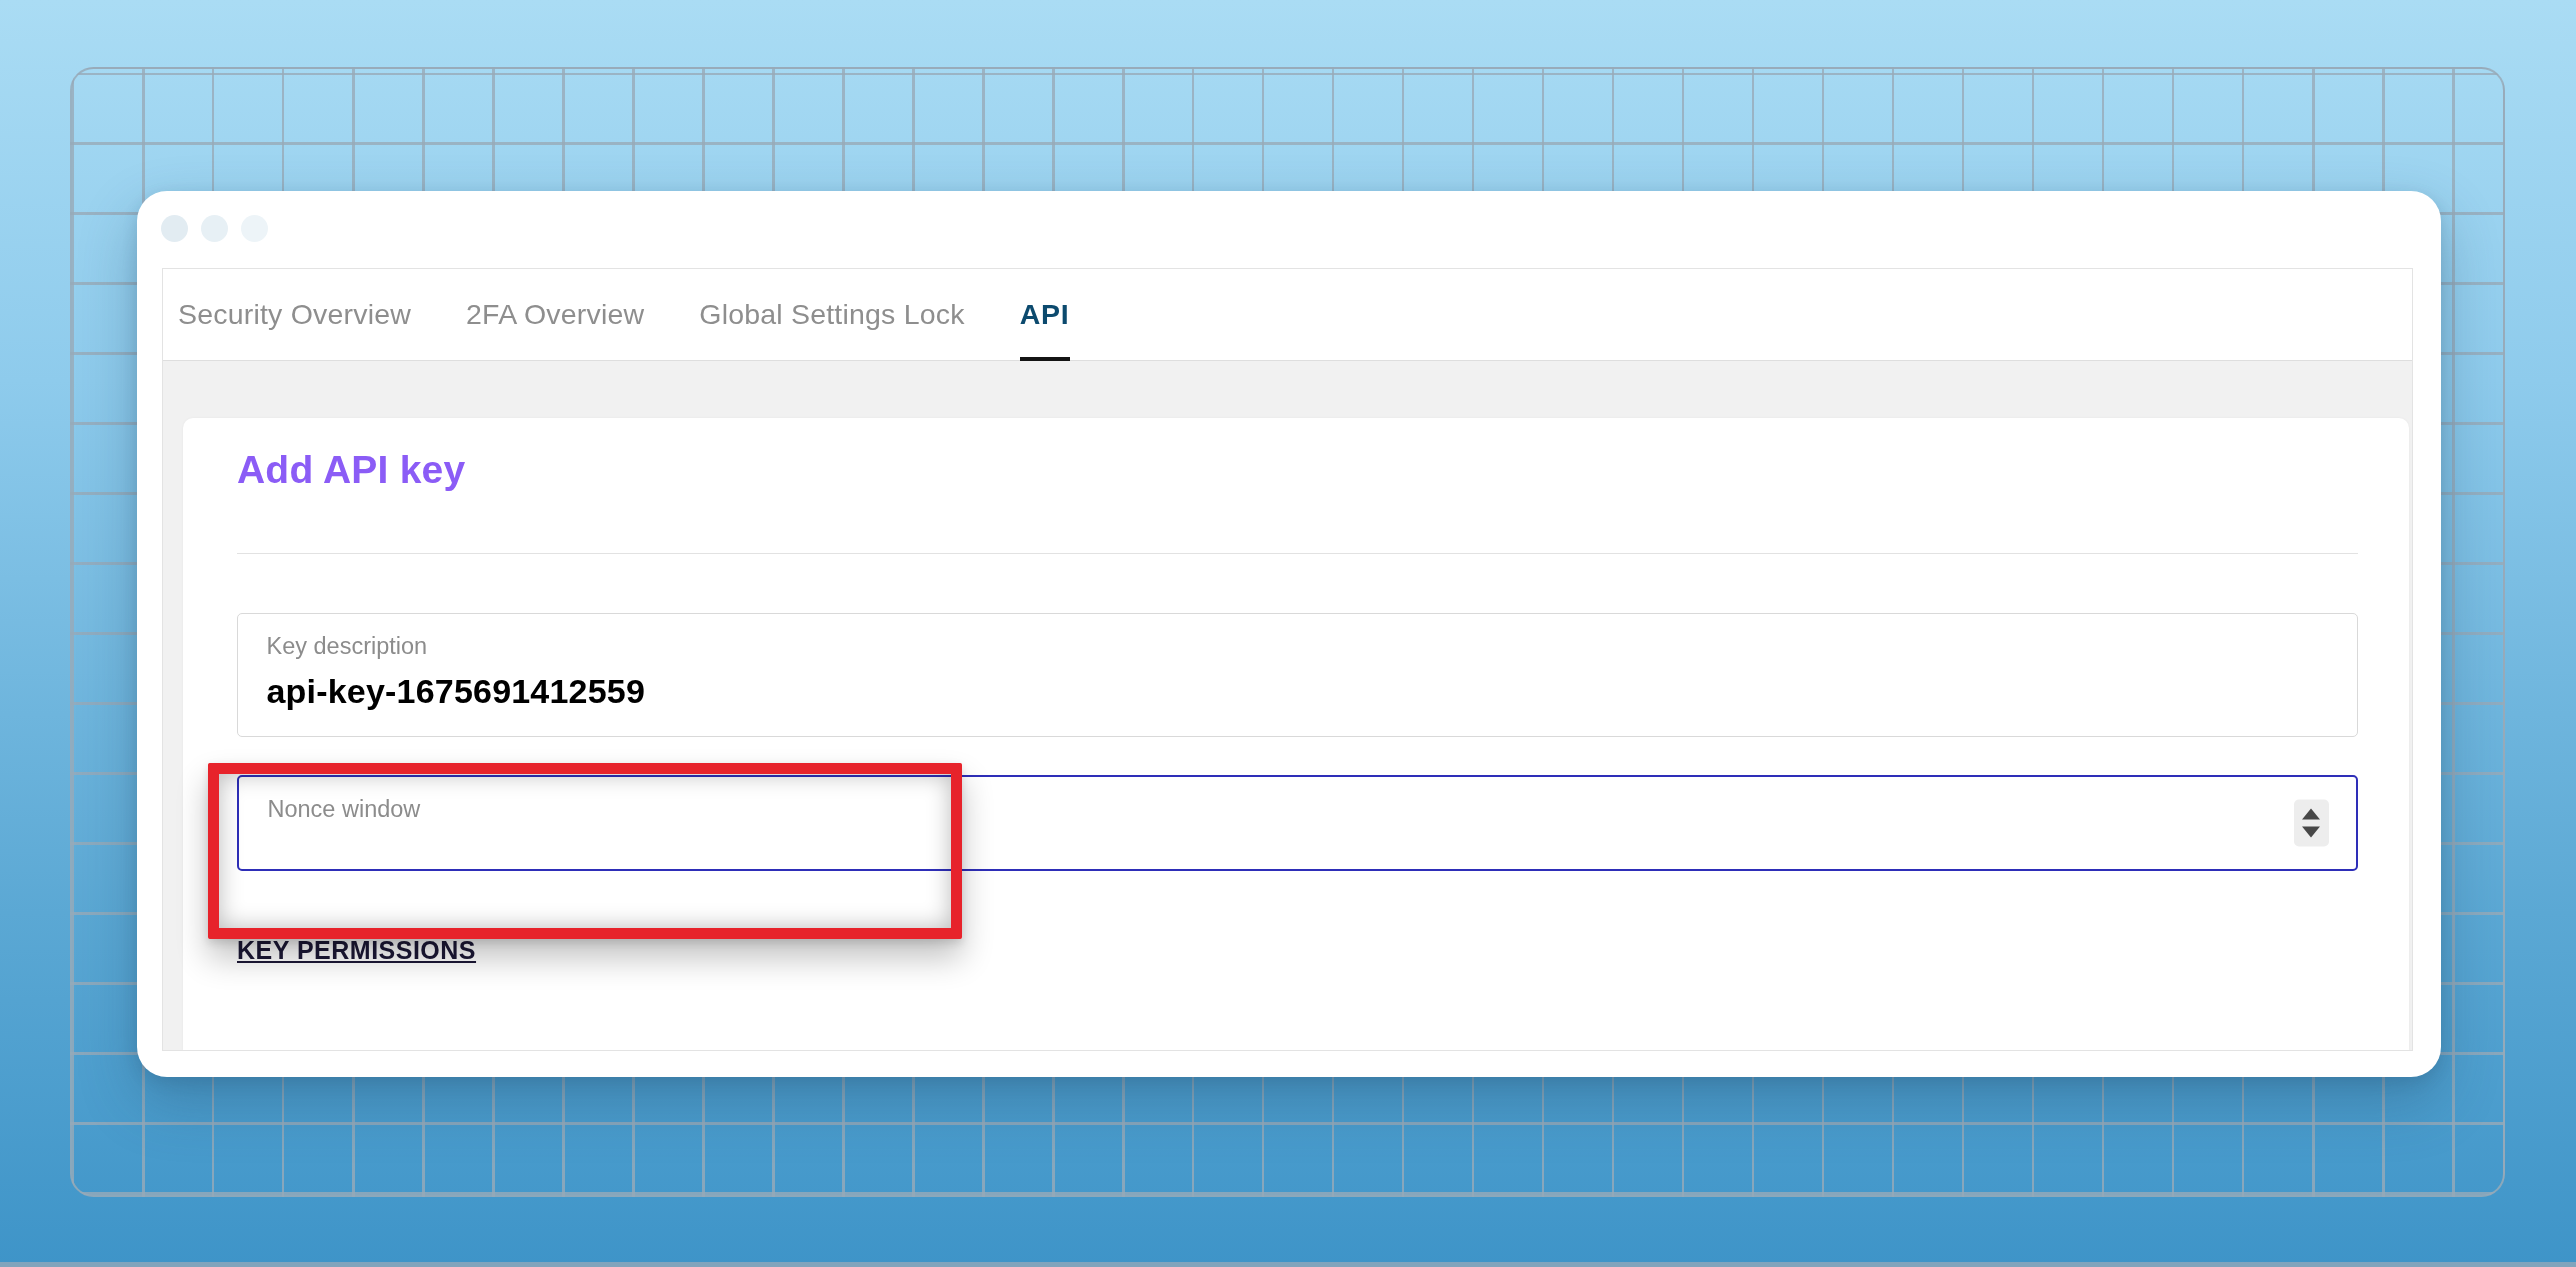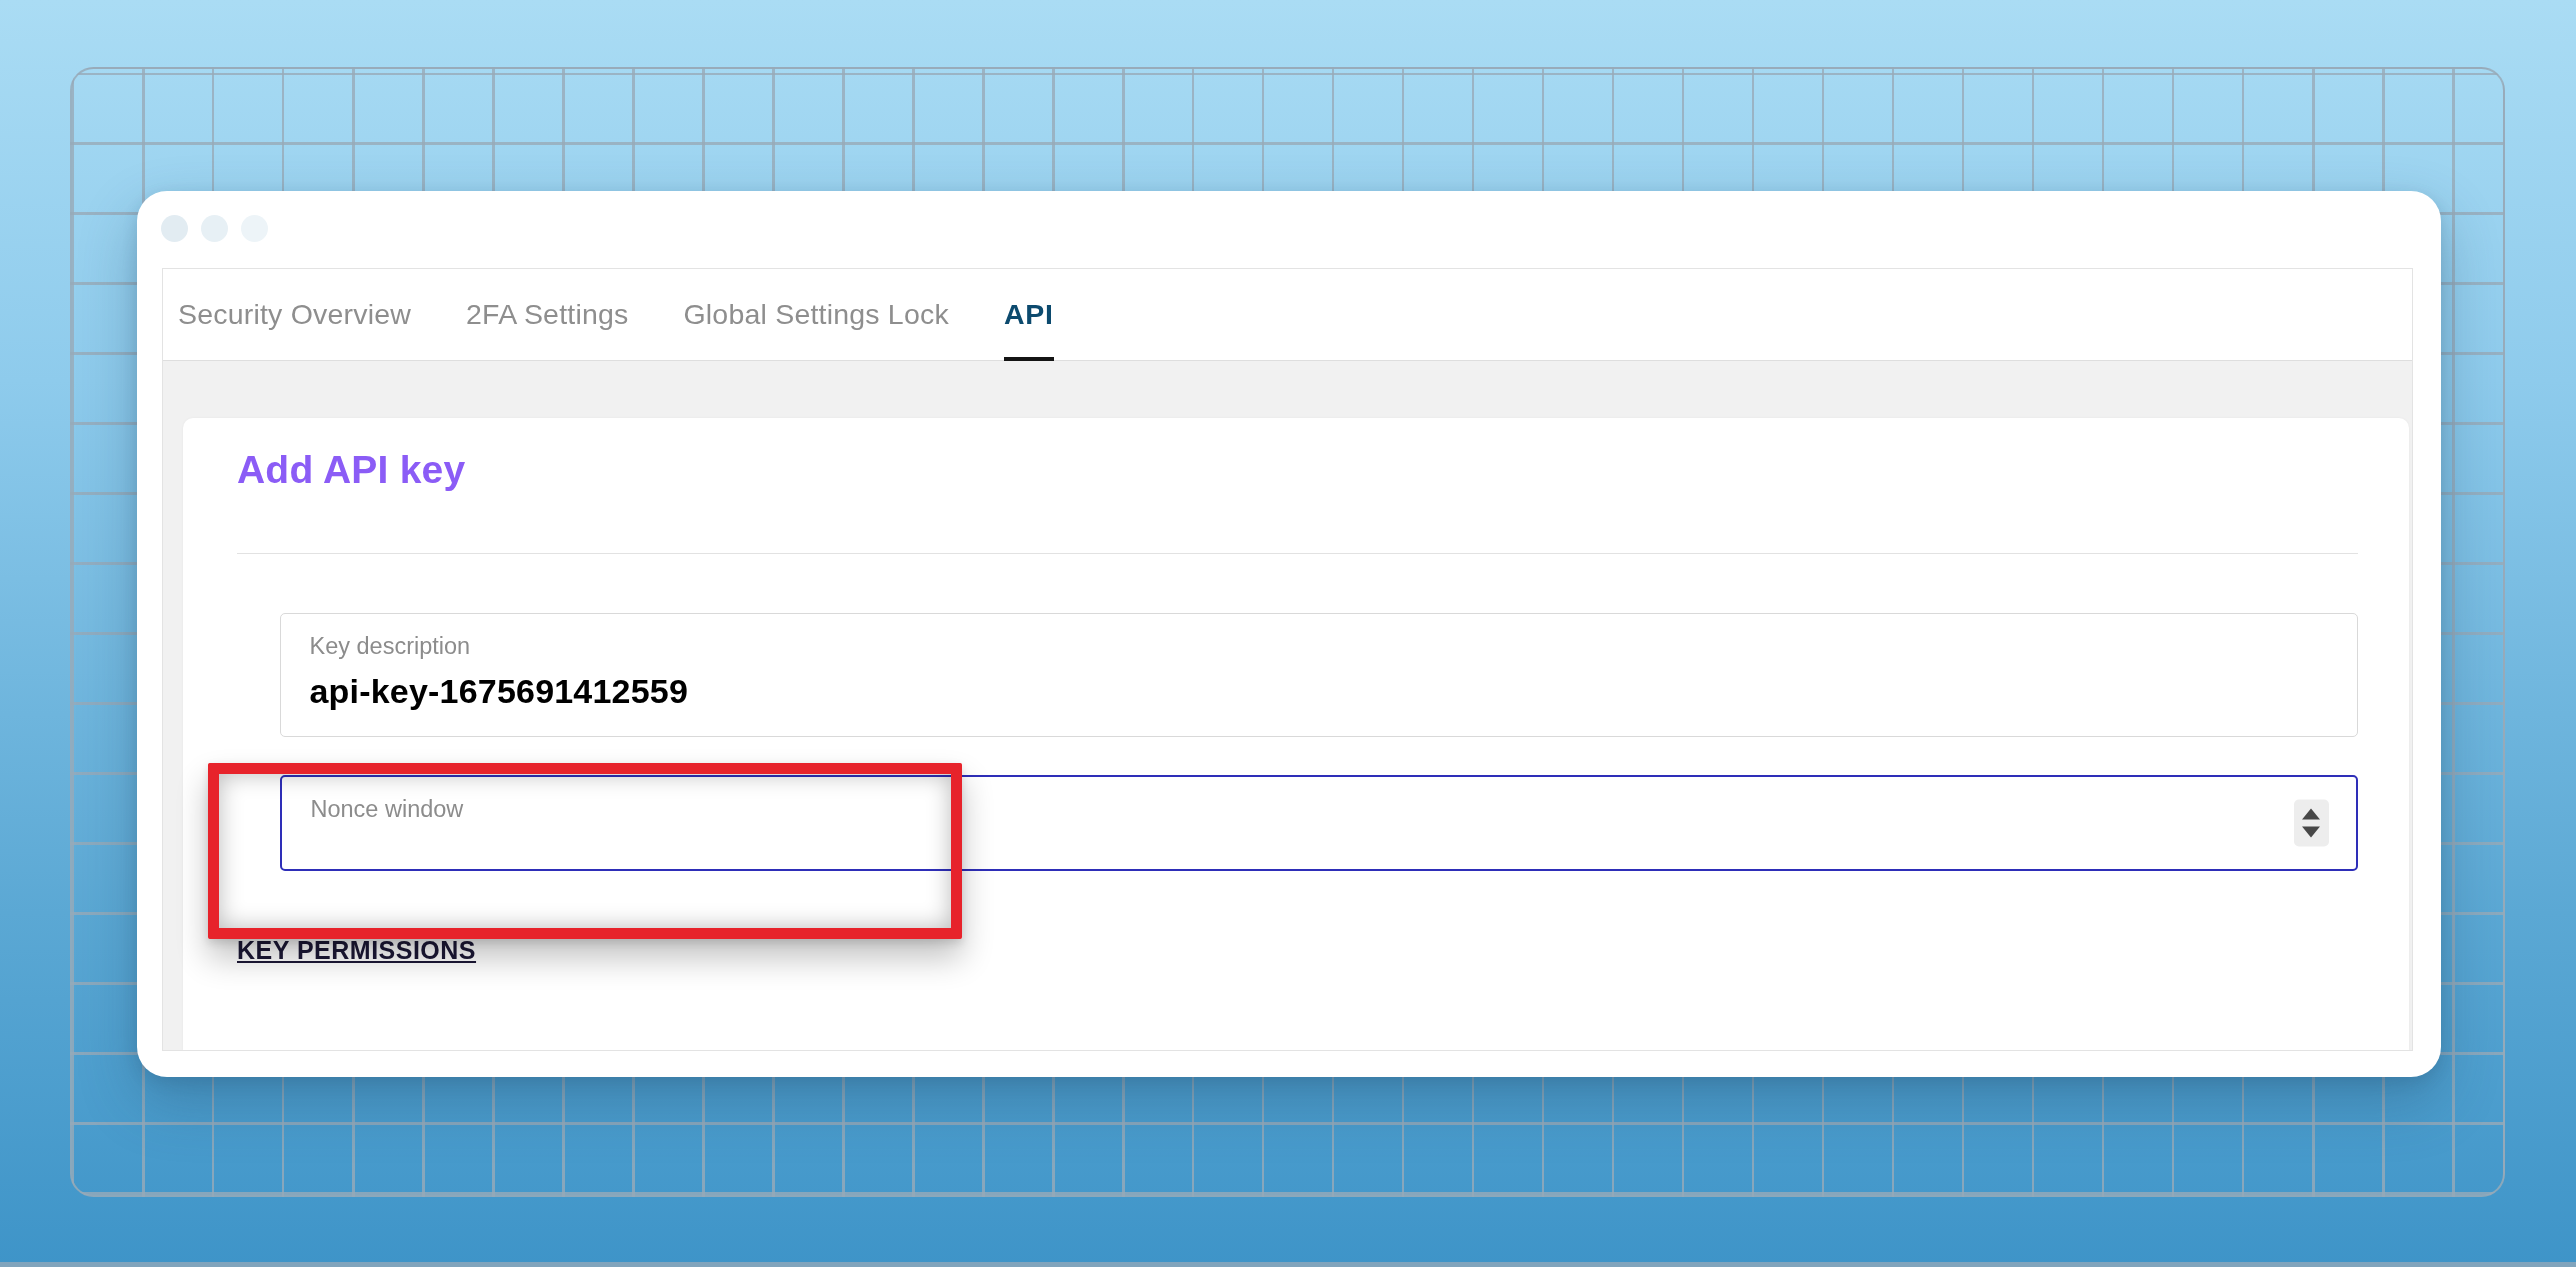--- a/index.html
+++ b/index.html
@@ -127,21 +127,20 @@
     margin-top: 60px;
     border: none;
     border-top: 1.7px solid #e2e2e2;
   }
 
   .field {
     box-sizing: border-box;
     background: #ffffff;
     border-radius: 5px;
     padding-left: 28.5px;
-    margin-left: 43px;
   }
   .field-text {
     margin-top: 59px;
     height: 124px;
     border: 1.7px solid #d9d9d9;
   }
   .field-number {
     margin-top: 38px;
     height: 96px;
     border: 2.5px solid #2e2eb8;
@@ -221,21 +220,21 @@
     <div class="window-dots">
       <span class="dot dot-1"></span>
       <span class="dot dot-2"></span>
       <span class="dot dot-3"></span>
     </div>
 
     <div class="content">
 
       <div class="tabbar">
         <div class="tab">Security Overview</div>
-        <div class="tab">2FA Settings</div>
+        <div class="tab">2FA Overview</div>
         <div class="tab">Global Settings Lock</div>
         <div class="tab active">API</div>
       </div>
 
       <div class="panel-body">
         <div class="card">
           <div class="card-inner">
 
             <h1 class="card-title">Add API key</h1>
 

